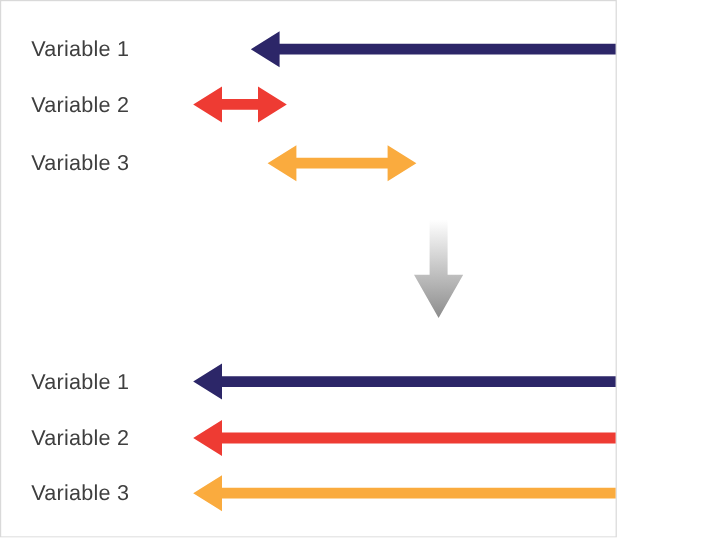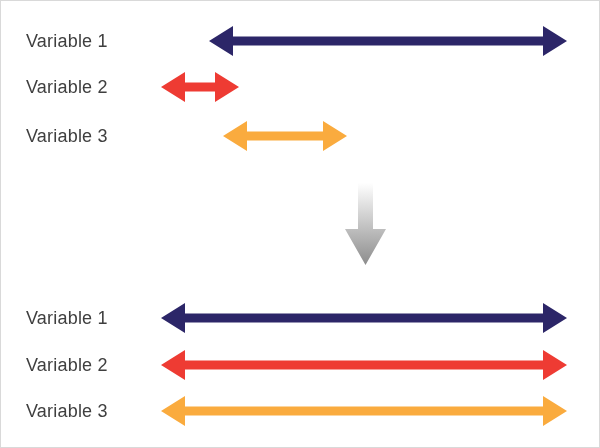--- a/index.html
+++ b/index.html
@@ -2,21 +2,21 @@
 <html><head>
 <meta charset="utf-8">
 <style>
   html, body {
     margin: 0;
     padding: 0;
     background: #ffffff;
   }
   #canvas {
     position: relative;
-    width: 600px;
+    width: 514px;
     height: 448px;
     background: #ffffff;
     box-sizing: border-box;
     border: 1px solid #d9d9d9;
     overflow: hidden;
     font-family: "Liberation Sans", sans-serif;
   }
 
   
   .var-label {

